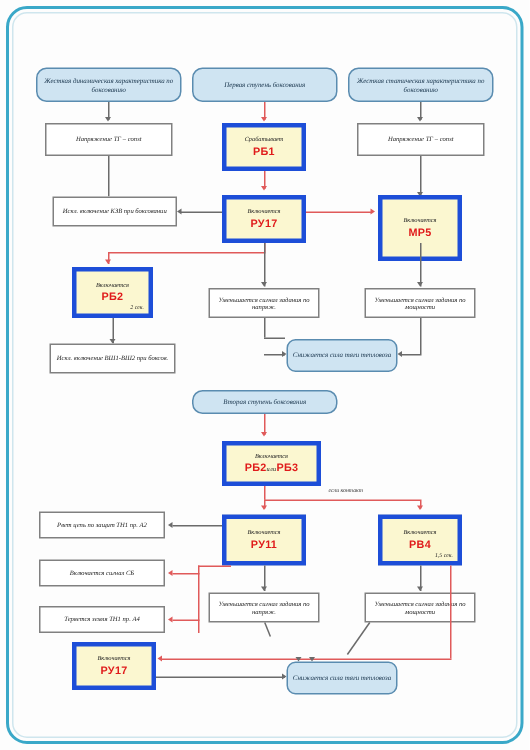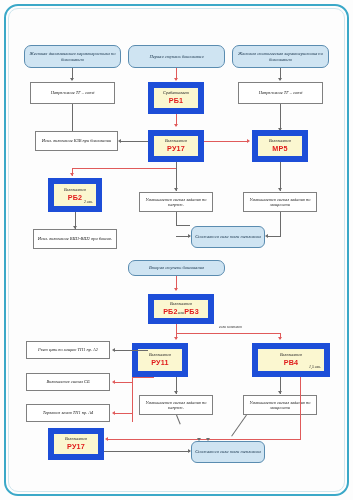--- a/index.html
+++ b/index.html
@@ -66,21 +66,21 @@
   .n-white{
     background:#ffffff;
     border:1px solid #808080;
     font-style:italic;
     font-size:4.4px;
     color:#1a1a1a;
     padding:1px 2px;
   }
   .n-yellow{
     background:#fbf7d0;
-    border:6px solid #1d4ed8;
+    border:3px solid #1d4ed8;
     font-size:4.4px;
     color:#1a1a1a;
     padding:1px 2px;
     position:absolute;
   }
   .n-yellow .cap{font-style:italic;font-size:4.2px;color:#222;}
   .n-yellow .relay{
     color:#e01b1b;font-weight:bold;
     font-family:"Liberation Sans",sans-serif;
     font-size:7.2px;letter-spacing:.2px;margin-top:1px;
@@ -156,21 +156,21 @@
   <div class="ln hz" style="left:72px;top:131px;width:0px;"></div>
 
   <div class="ln vh" style="left:280px;top:104px;height:27px;"></div>
   <div class="arrow ar-down" style="left:278px;top:128px;"></div>
 
   <div class="n-yellow node" style="left:148px;top:130px;width:56px;height:32px;">
     <span class="cap">Включается</span>
     <span class="relay">РУ17</span>
   </div>
 
-  <div class="n-yellow node" style="left:252px;top:130px;width:56px;height:32px;">
+  <div class="n-yellow node" style="left:252px;top:130px;width:56px;height:44px;">
     <span class="cap">Включается</span>
     <span class="relay">MP5</span>
   </div>
 
   <div class="ln hz red" style="left:204px;top:141px;width:44px;"></div>
   <div class="arrow ar-right red" style="left:247px;top:139px;"></div>
 
   <div class="ln hz" style="left:120px;top:141px;width:28px;"></div>
   <div class="arrow ar-left" style="left:118px;top:139px;"></div>
 
@@ -225,26 +225,26 @@
 
   <div class="lbl" style="left:219px;top:325px;">если  контакт</div>
 
   <div class="ln vh red" style="left:176px;top:324px;height:9px;"></div>
   <div class="ln hz red" style="left:176px;top:333px;width:104px;"></div>
   <div class="ln vh red" style="left:176px;top:333px;height:6px;"></div>
   <div class="arrow ar-down red" style="left:174px;top:337px;"></div>
   <div class="ln vh red" style="left:280px;top:333px;height:6px;"></div>
   <div class="arrow ar-down red" style="left:278px;top:337px;"></div>
 
-  <div class="n-yellow node" style="left:132px;top:343px;width:56px;height:34px;">
+  <div class="n-yellow node" style="left:148px;top:343px;width:56px;height:34px;">
     <span class="cap">Включается</span>
     <span class="relay">РУ11</span>
   </div>
 
-  <div class="n-yellow node" style="left:252px;top:343px;width:78px;height:34px;">
+  <div class="n-yellow node" style="left:252px;top:343px;width:56px;height:34px;">
     <span class="cap">Включается</span>
     <span class="relay">РВ4</span>
     <span class="sub">1,5 сек.</span>
   </div>
 
   <div class="node n-white" style="left:26px;top:341px;width:84px;height:18px;">Рвет цепь по защит ТН1 пр. А2</div>
 
   <div class="node n-white" style="left:26px;top:373px;width:84px;height:18px;">Включается сигнал СБ</div>
 
   <div class="node n-white" style="left:26px;top:404px;width:84px;height:18px;">Теряется земля ТН1 пр. А4</div>

